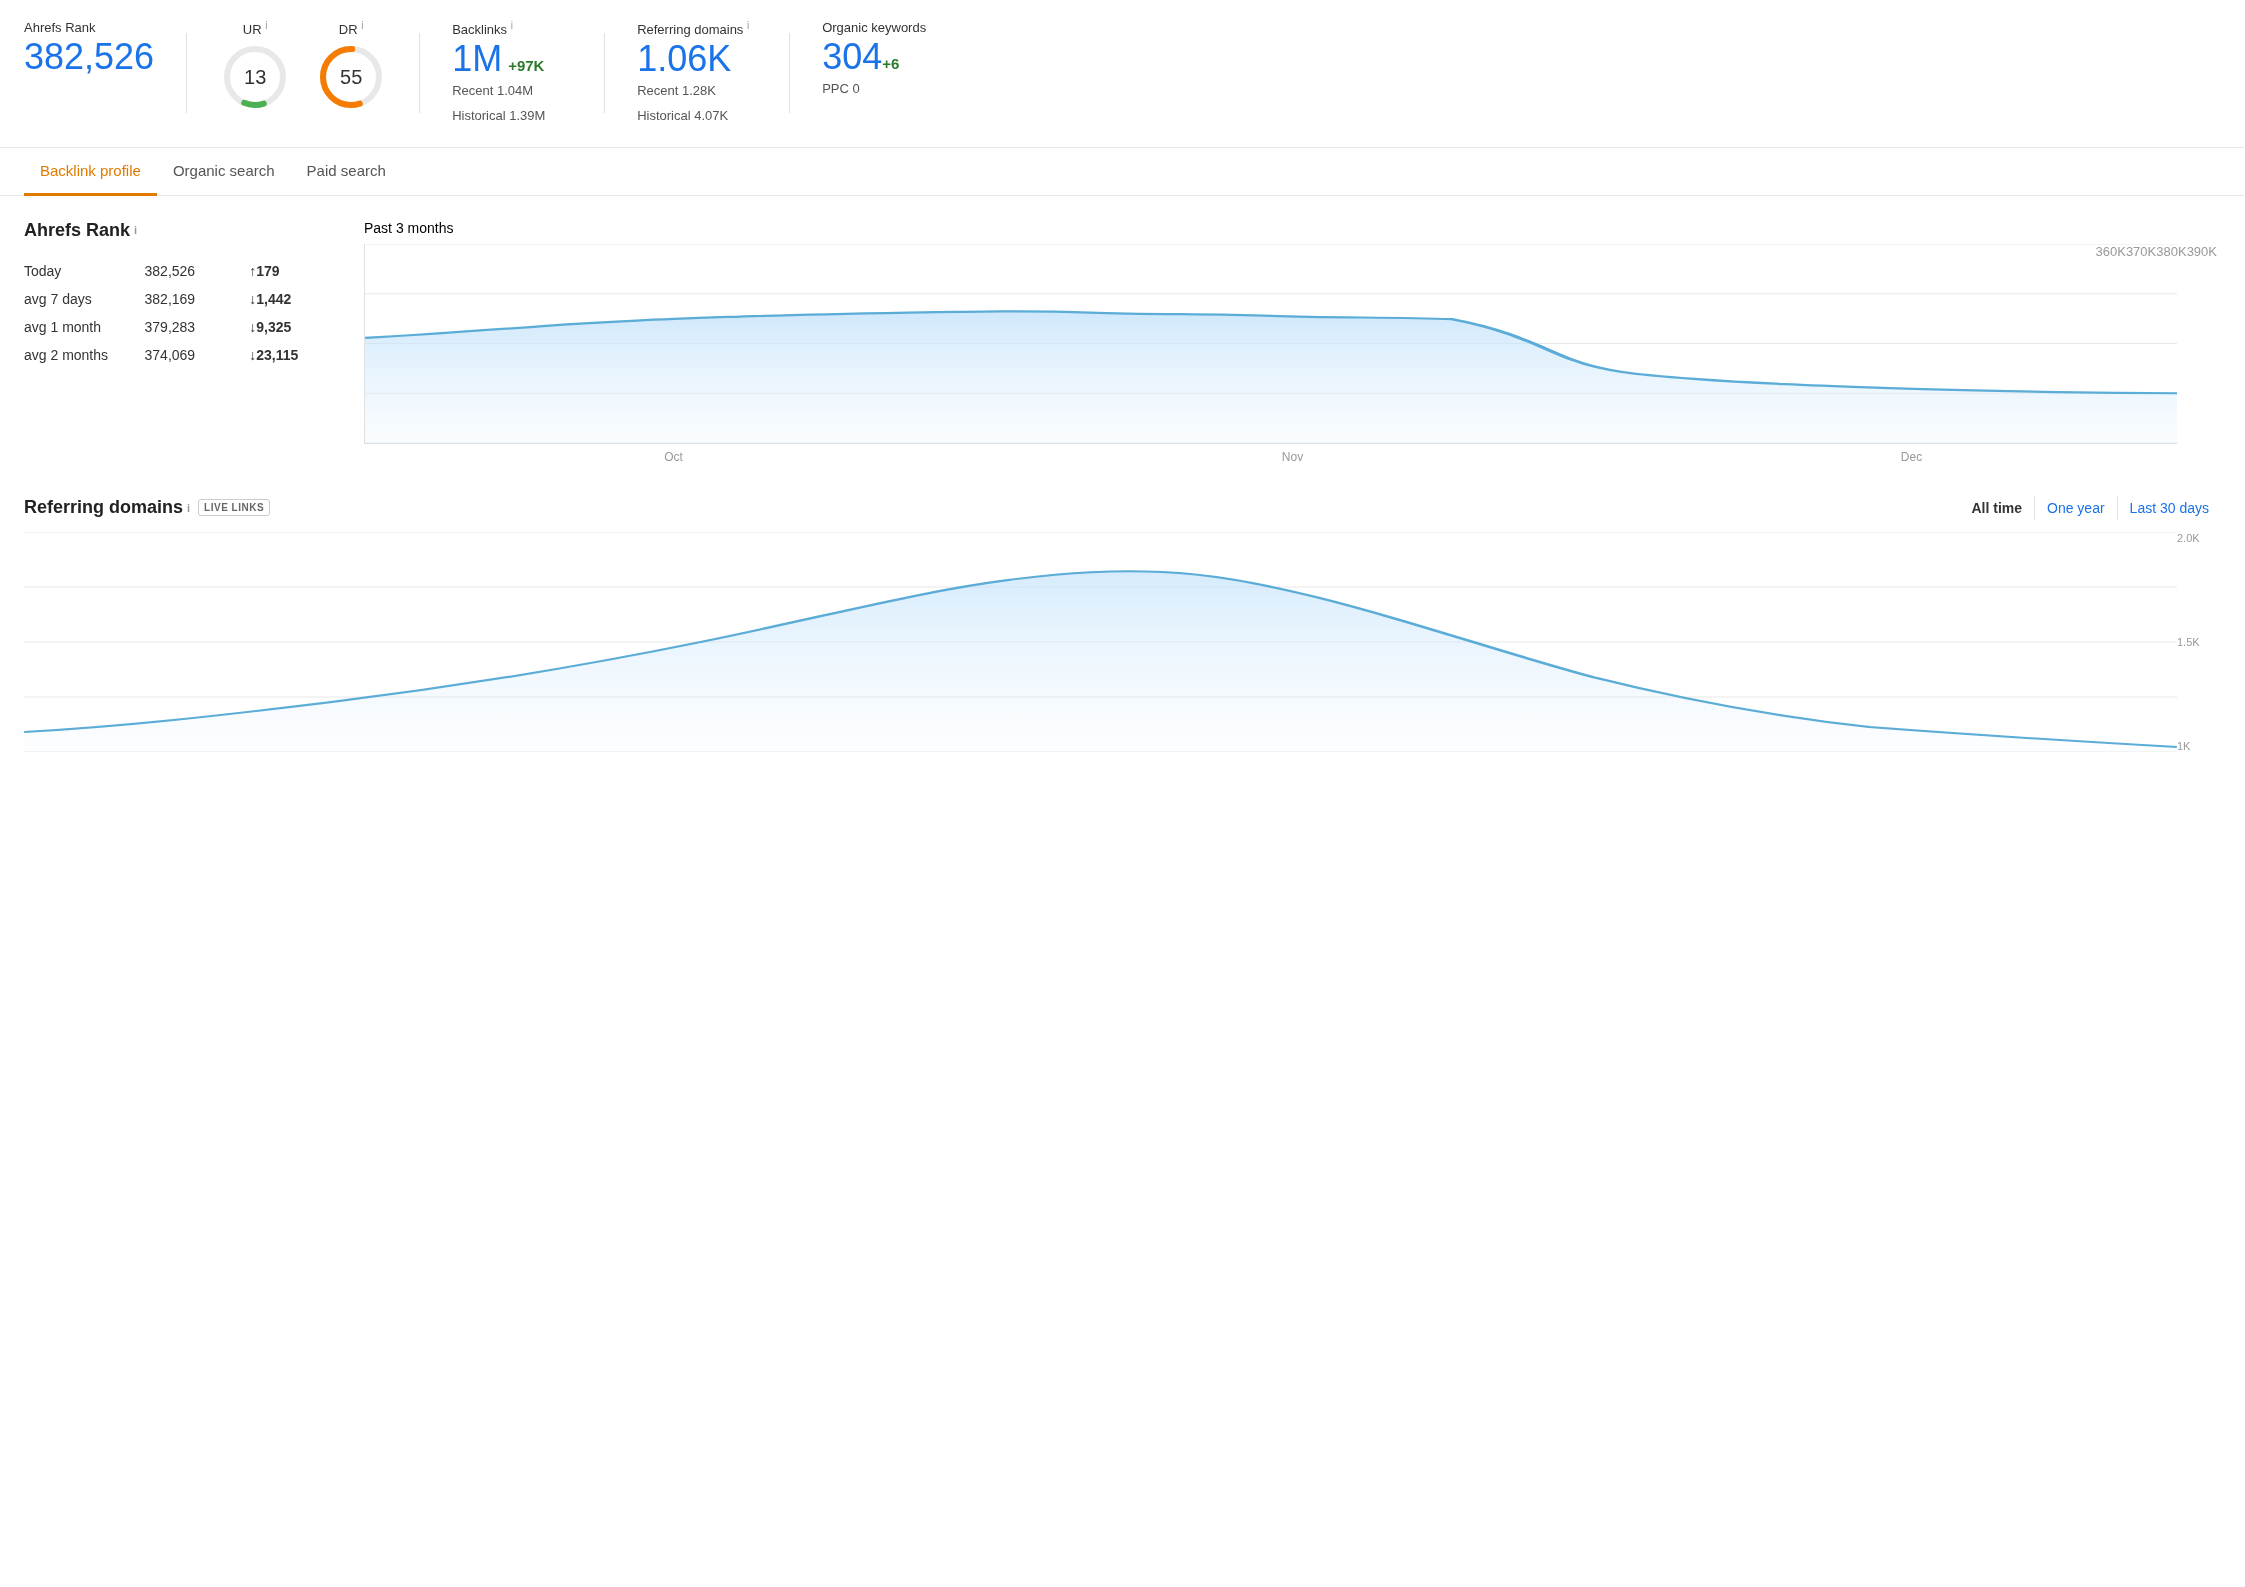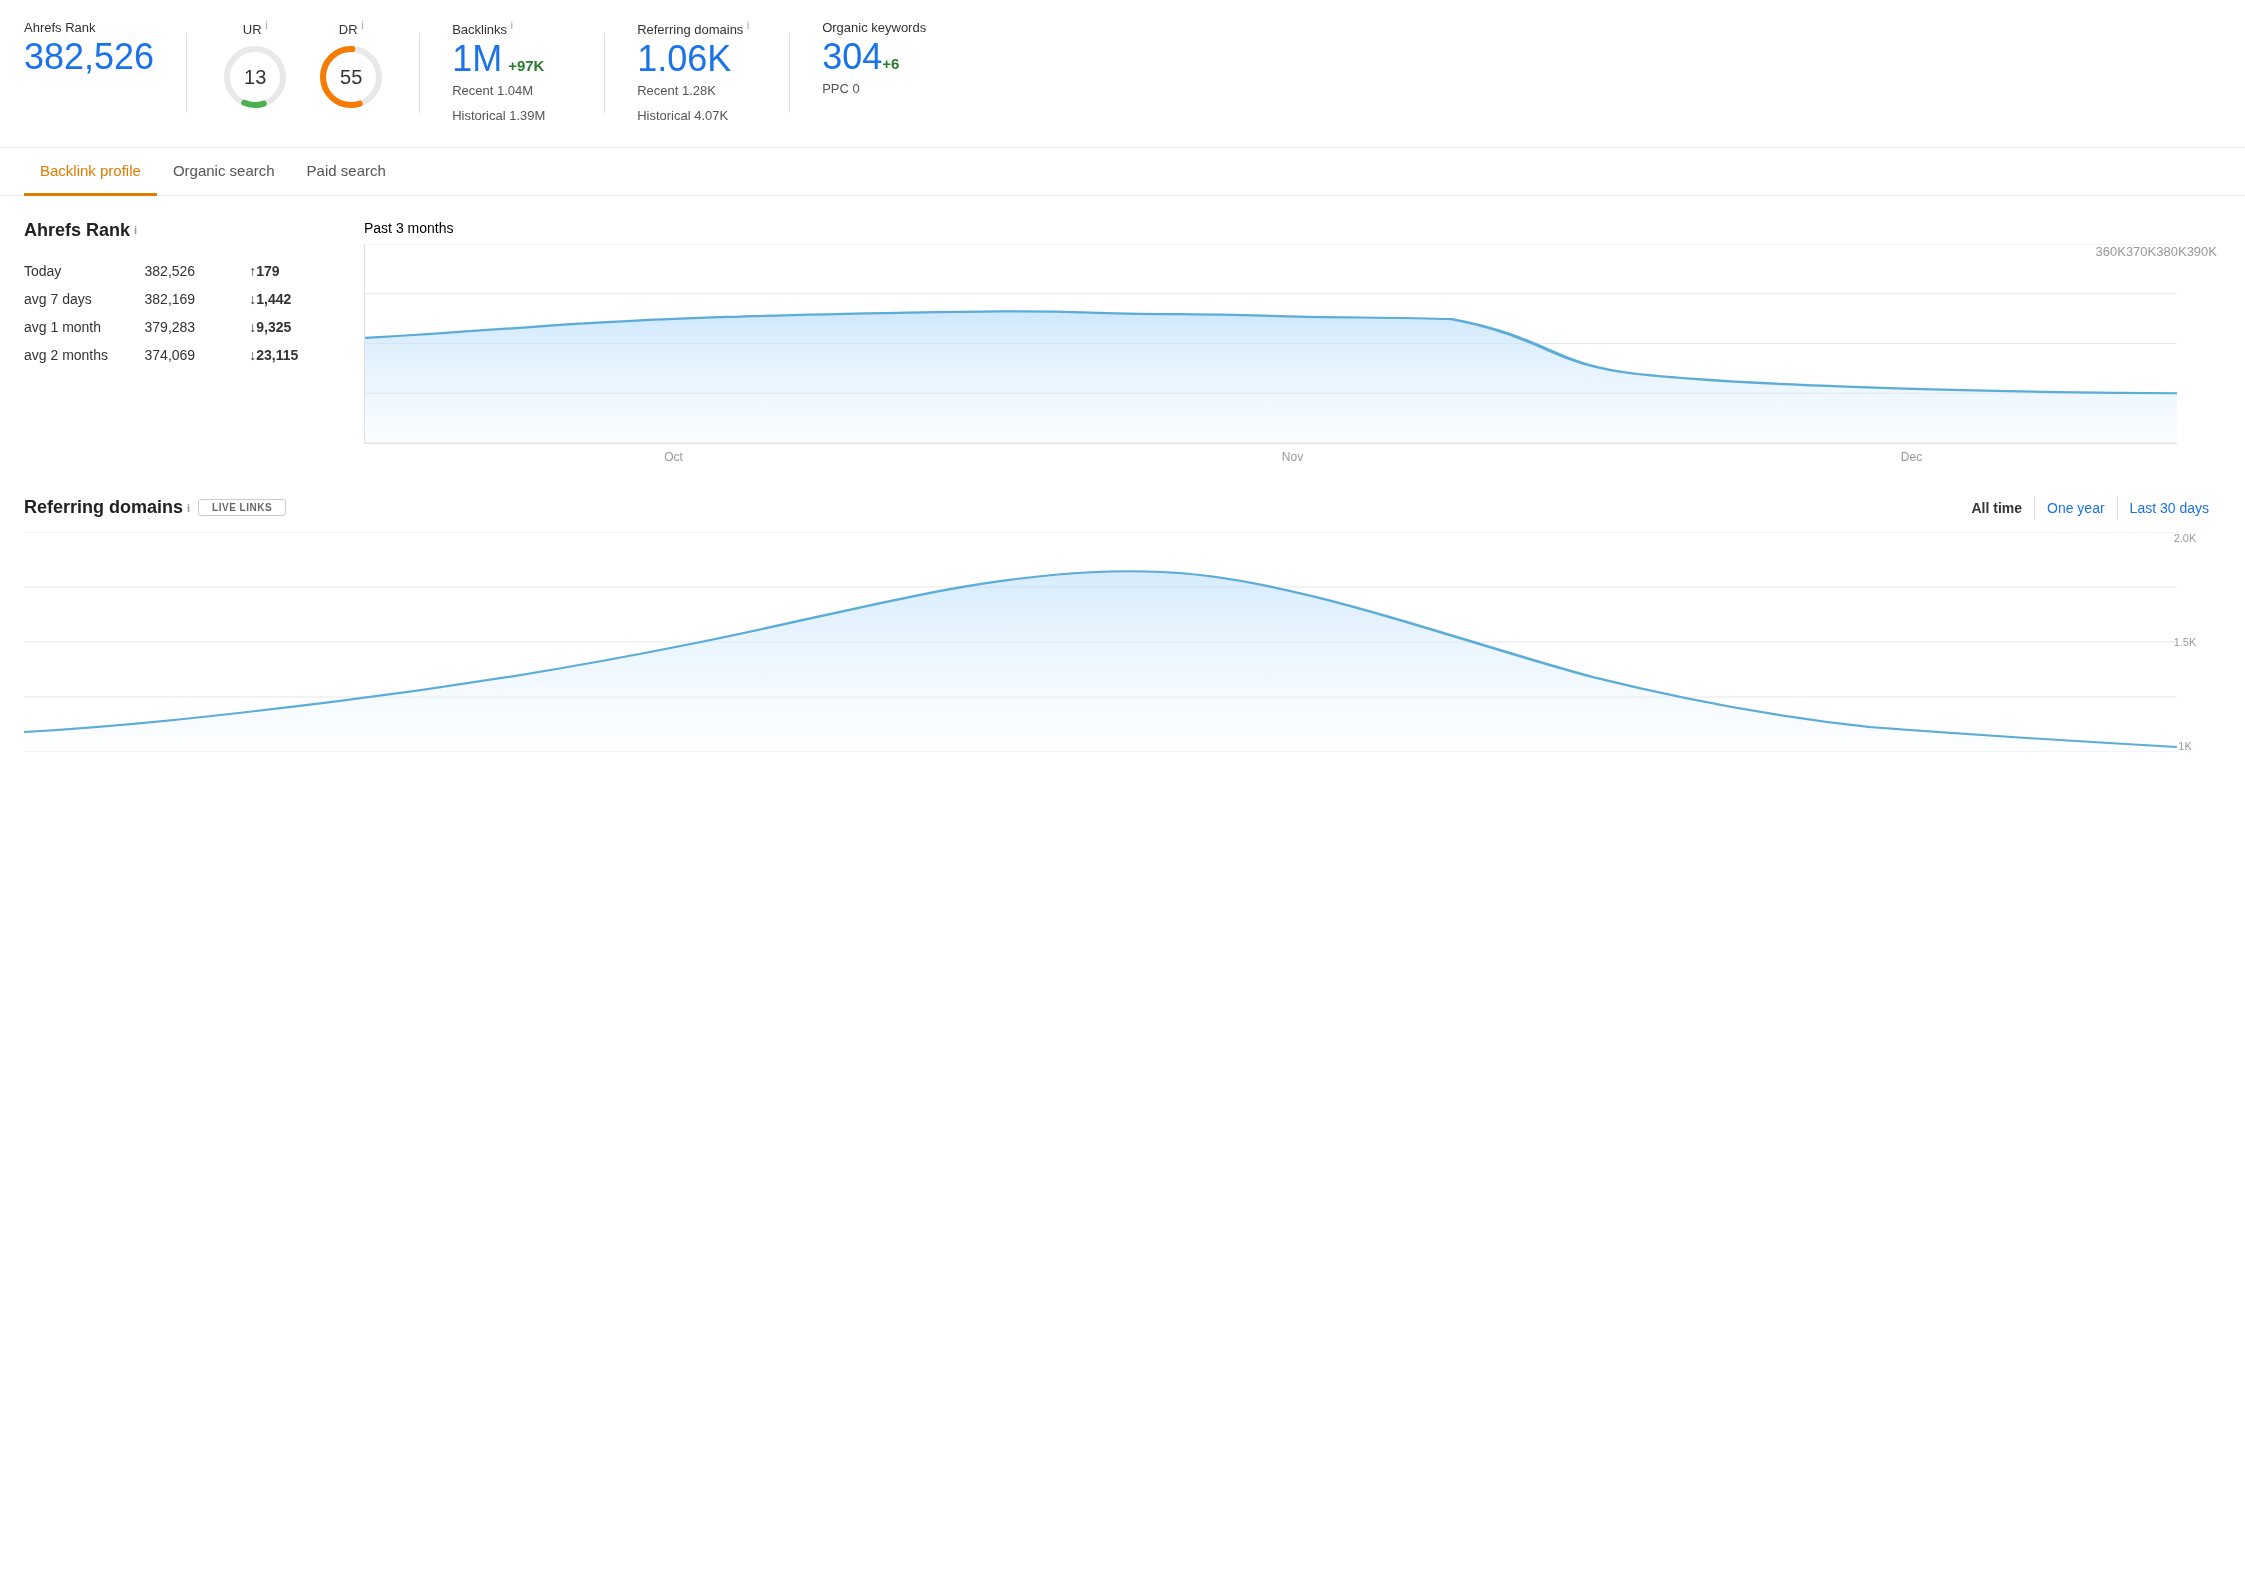--- a/index.html
+++ b/index.html
@@ -237,21 +237,21 @@
       display: flex;
       align-items: center;
       gap: 8px;
     }
 
     .live-links-badge {
       font-size: 10px;
       font-weight: 700;
       color: #666;
       border: 1px solid #ccc;
-      padding: 2px 13px;
+      padding: 2px 5px;
       border-radius: 3px;
       letter-spacing: 0.5px;
     }
 
     .time-filter {
       display: flex;
       align-items: center;
       gap: 0;
       font-size: 14px;
     }
@@ -453,20 +453,20 @@
           <line x1="0" y1="55" x2="700" y2="55" stroke="#e8e8e8" stroke-width="1"></line>
           <line x1="0" y1="110" x2="700" y2="110" stroke="#e8e8e8" stroke-width="1"></line>
           <line x1="0" y1="165" x2="700" y2="165" stroke="#e8e8e8" stroke-width="1"></line>
           <line x1="0" y1="220" x2="700" y2="220" stroke="#e8e8e8" stroke-width="1"></line>
 
           <path d="M0,220 L0,200 C30,195 60,185 100,170 C140,155 180,135 220,110 C260,85 290,60 320,48 C340,40 355,38 370,40 C385,42 400,50 420,65 C450,88 480,120 510,145 C540,168 570,185 600,195 C630,202 660,208 700,215 L700,220 Z" fill="url(#chartGrad2)"></path>
 
           <path d="M0,200 C30,195 60,185 100,170 C140,155 180,135 220,110 C260,85 290,60 320,48 C340,40 355,38 370,40 C385,42 400,50 420,65 C450,88 480,120 510,145 C540,168 570,185 600,195 C630,202 660,208 700,215" fill="none" stroke="#5bacd6" stroke-width="2"></path>
         </svg>
       </div>
-      <div style="position:absolute;right:14px;top:0;bottom:0;width:44px;display:flex;flex-direction:column;justify-content:space-between;font-size:11px;color:#999;text-align:center;">
+      <div style="position:absolute;right:0;top:0;bottom:0;width:44px;display:flex;flex-direction:column;justify-content:space-between;font-size:11px;color:#999;text-align:left;">
         <span>2.0K</span>
         <span>1.5K</span>
         <span>1K</span>
       </div>
     </div>
   </div>
 </div>
 
 </body></html>

